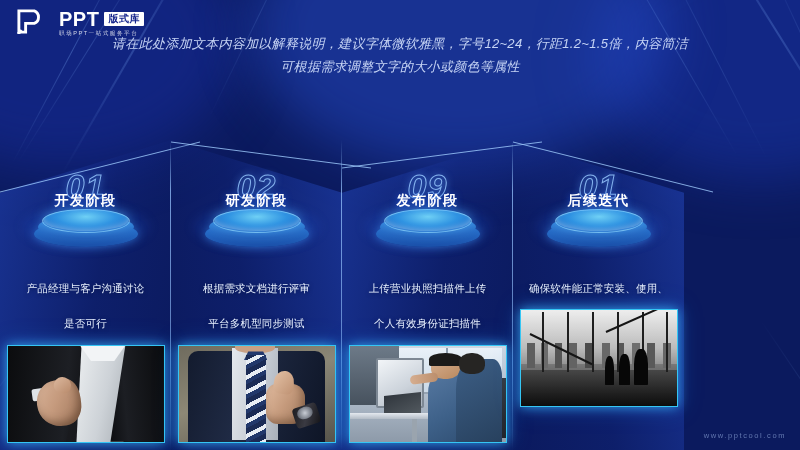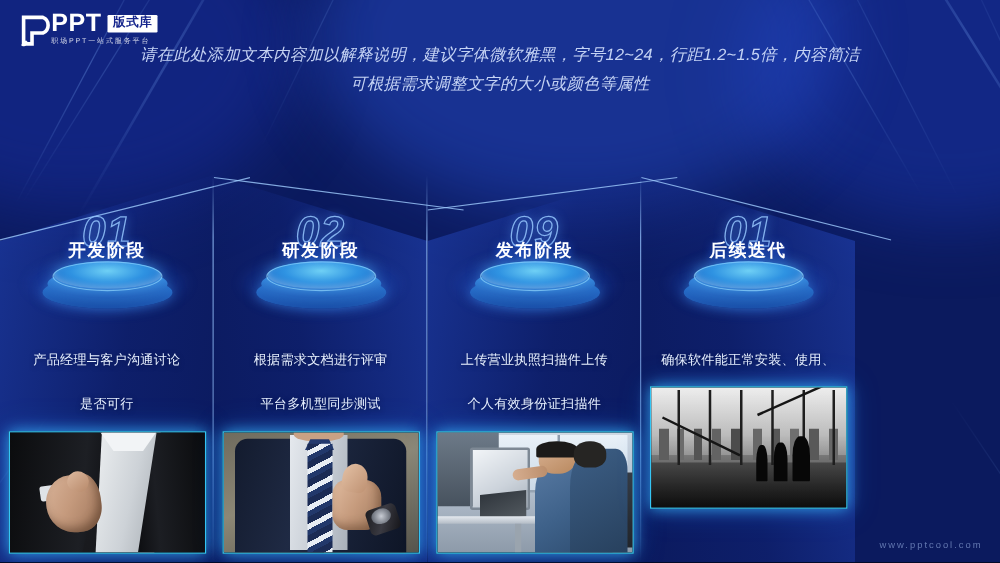--- a/index.html
+++ b/index.html
@@ -38,22 +38,22 @@
     filter: blur(26px);
     pointer-events: none;
   }
 
   
   .logo {
     position: absolute;
     left: 16px;
     top: 9px;
     display: flex;
-    align-items: flex-end;
-    gap: 0;
+    align-items: flex-start;
+    gap: 18px;
     z-index: 30;
   }
   .logo-mark {
     width: 25px;
     height: 25px;
     position: relative;
   }
   .logo-text-wrap { display: flex; flex-direction: column; gap: 2px; }
   .logo-row { display: flex; align-items: center; gap: 5px; }
   .logo-ppt {

